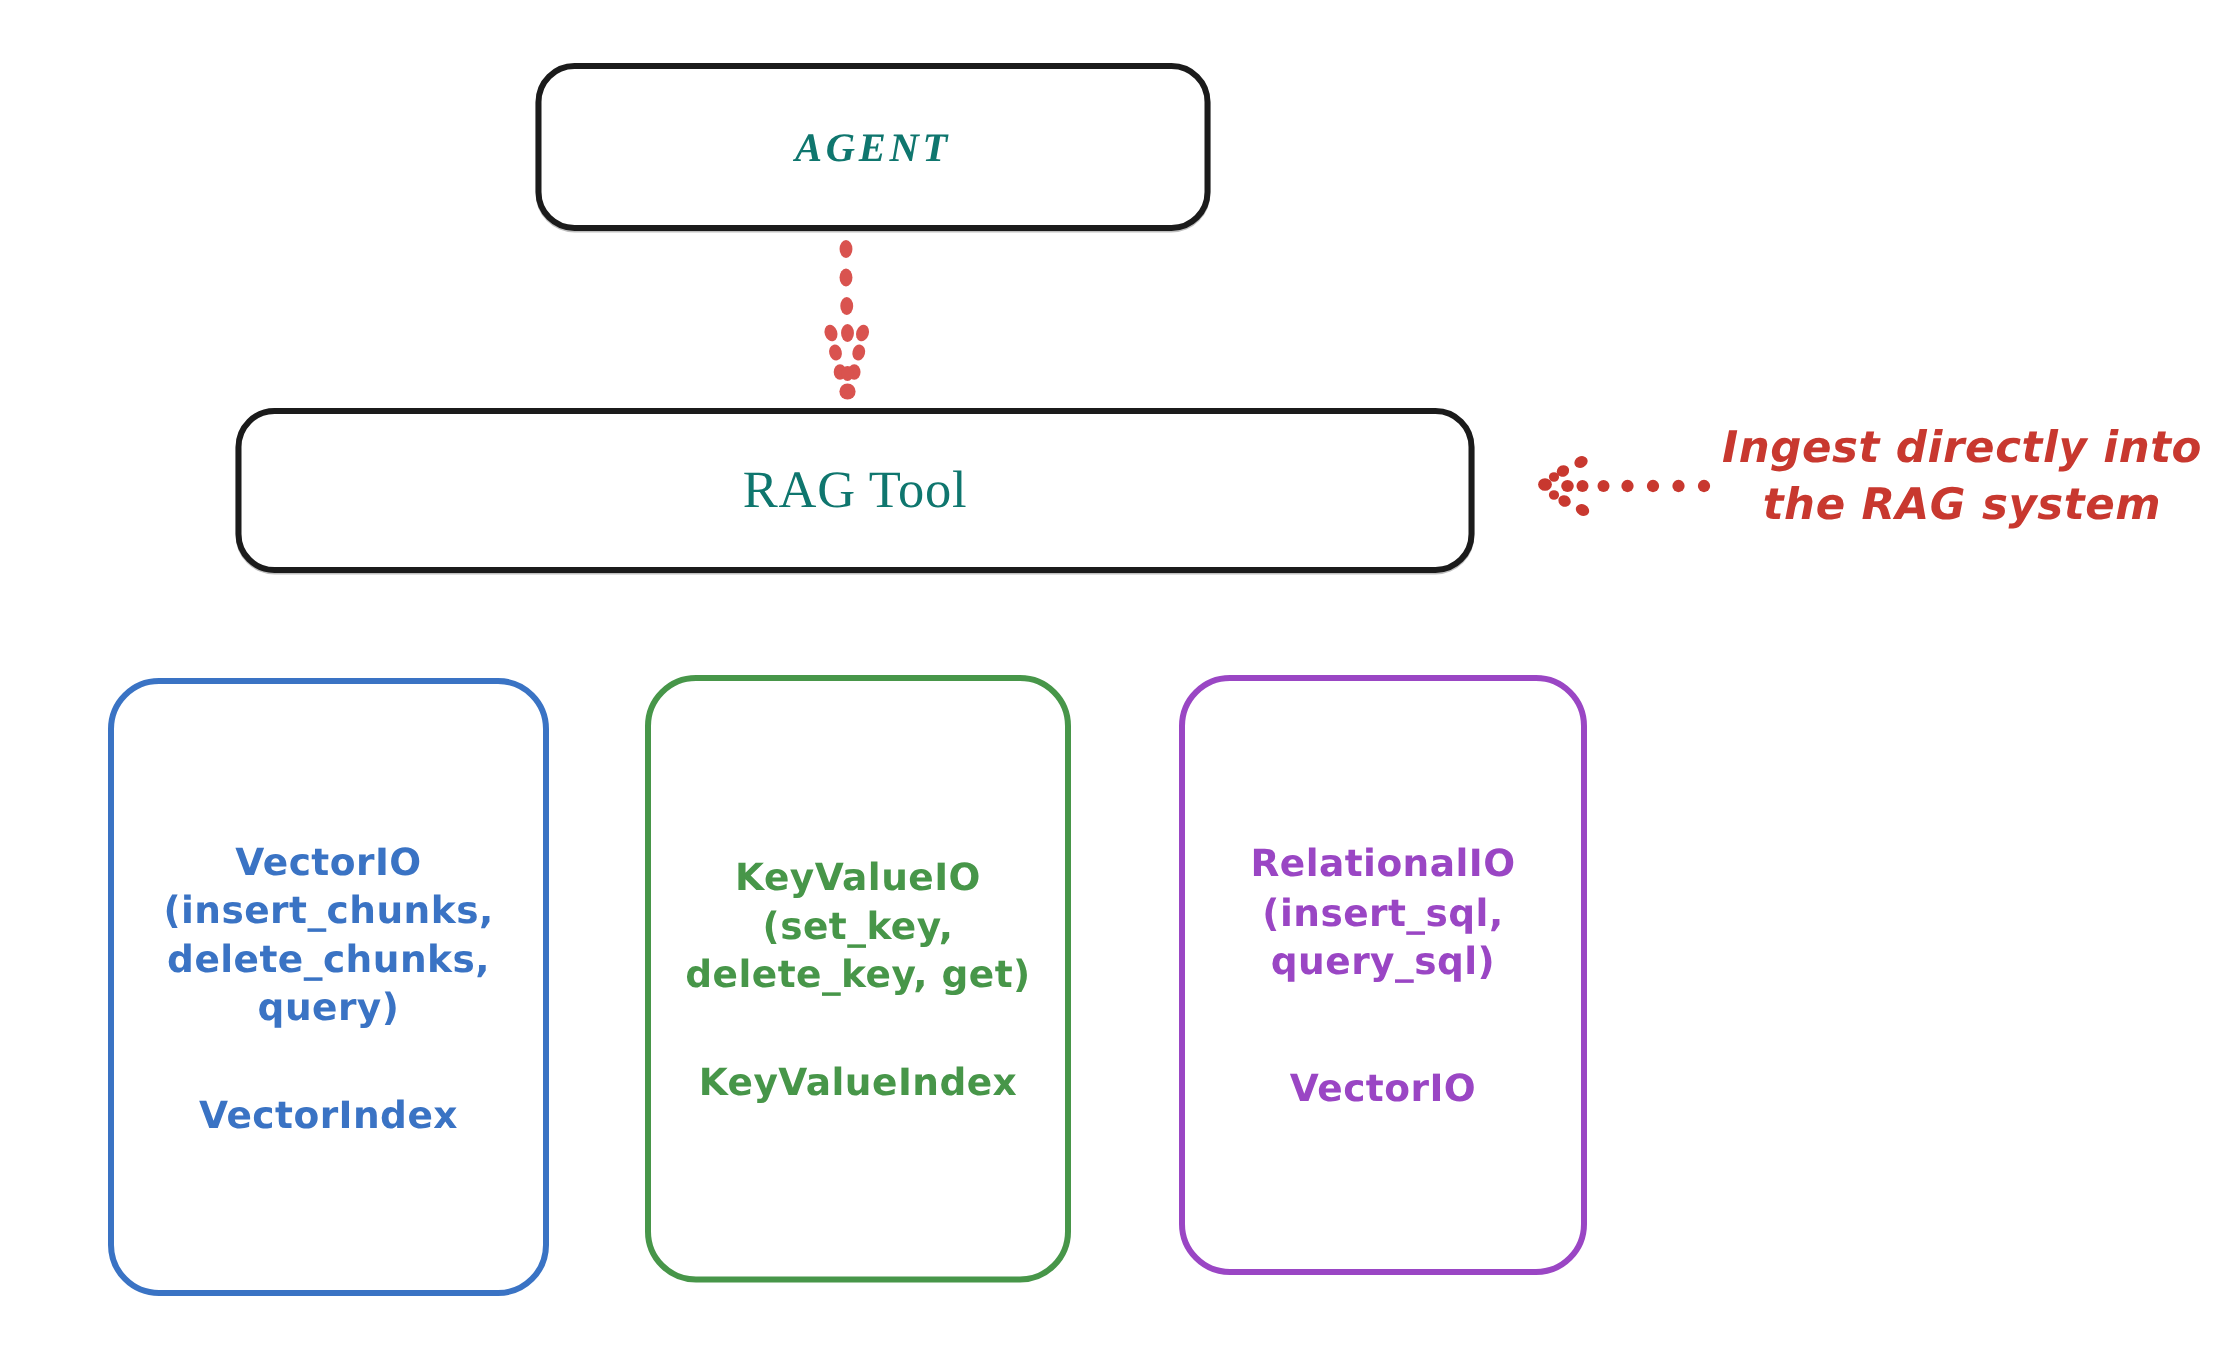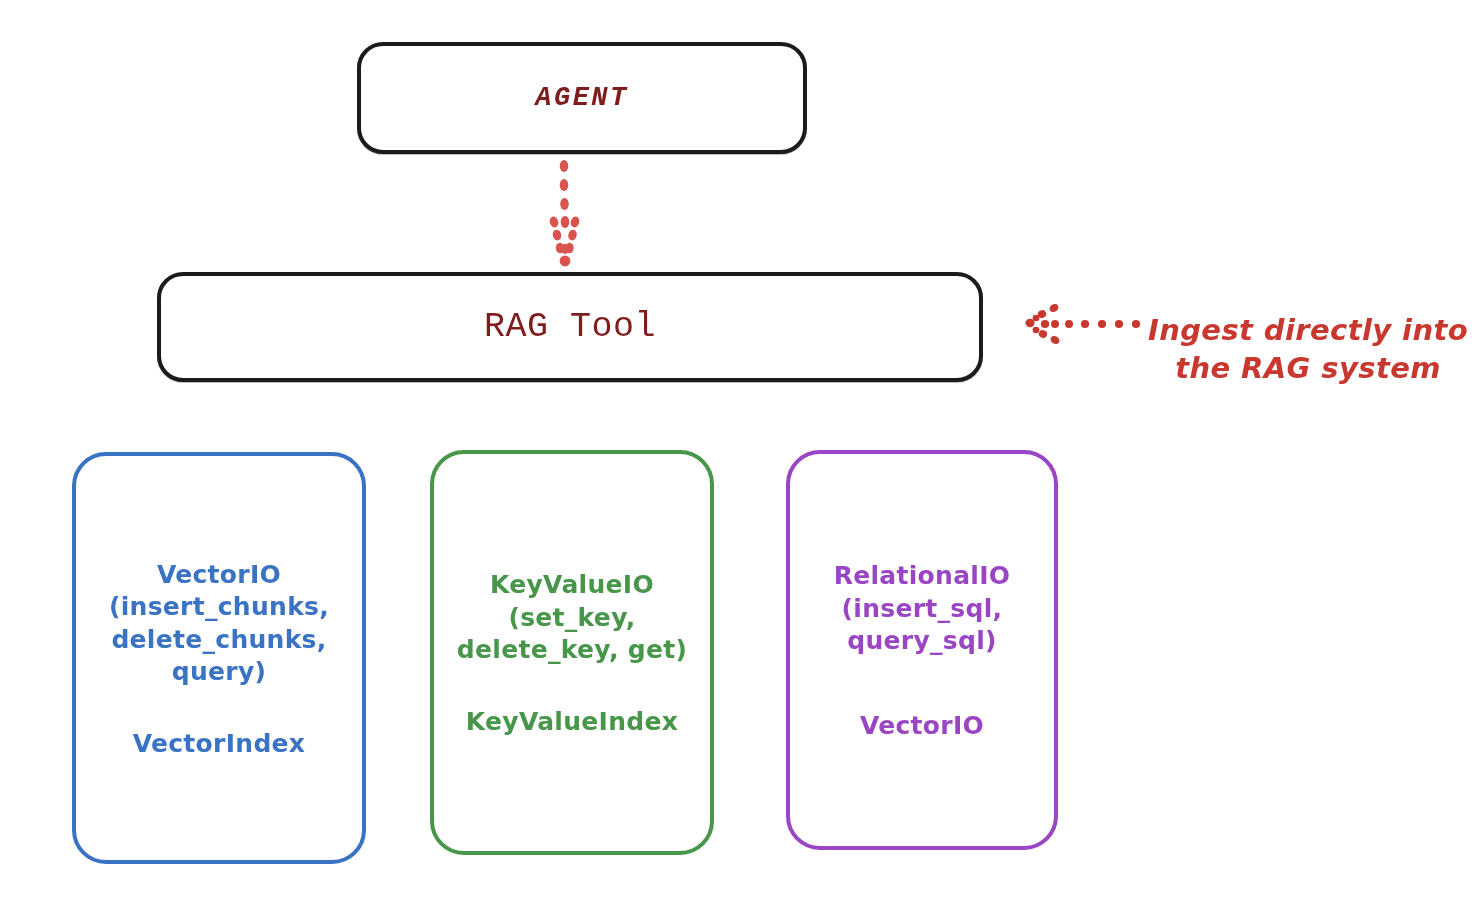--- a/index.html
+++ b/index.html
@@ -30,26 +30,26 @@
   }
 
   
   .node-dark {
     border-color: #1b1b1b;
     border-width: 4px;
     border-radius: 26px;
     box-shadow: 0 1px 0 rgba(0,0,0,0.25);
   }
   .node-dark .node-title {
-    font-family: Liberation Mono, monospace;
+    font-family: Liberation Serif, serif;
     font-size: 27px;
     font-weight: 600;
     font-style: italic;
     letter-spacing: 2.5px;
-    color: #7f1d1d;
+    color: #0f766e;
   }
   .node-dark.plain .node-title {
     font-style: normal;
     letter-spacing: 0.5px;
     font-weight: 500;
     font-size: 35px;
   }
 
   
   .node-color {
@@ -135,21 +135,21 @@
       <ellipse cx="8" cy="23" rx="4.6" ry="4.2"></ellipse>
       <ellipse cx="20" cy="14" rx="4.2" ry="3.8" transform="rotate(-25 20 14)"></ellipse>
       <ellipse cx="32" cy="8" rx="4.6" ry="3.8" transform="rotate(-28 32 8)"></ellipse>
       <ellipse cx="21" cy="34" rx="4.2" ry="3.8" transform="rotate(25 21 34)"></ellipse>
       <ellipse cx="33" cy="40" rx="4.6" ry="3.8" transform="rotate(28 33 40)"></ellipse>
       <ellipse cx="14" cy="18" rx="3.4" ry="3.2"></ellipse>
       <ellipse cx="14" cy="30" rx="3.4" ry="3.2"></ellipse>
     </g>
   </svg>
 
-  <div class="annotation" style="left:1140px; top:279px; width:336px; color:#c8382f;margin-top:32px;">Ingest directly into
+  <div class="annotation" style="left:1140px; top:279px; width:336px; color:#c8382f;">Ingest directly into
 the RAG system</div>
 
   <div class="node node-color" style="left:72px; top:452px; width:294px; height:412px; border-color:#3a73c4; color:#3a73c4;">
     <span class="api-line">VectorIO
 (insert_chunks,
 delete_chunks,
 query)</span>
     <span class="index-line">VectorIndex</span>
   </div>
 

